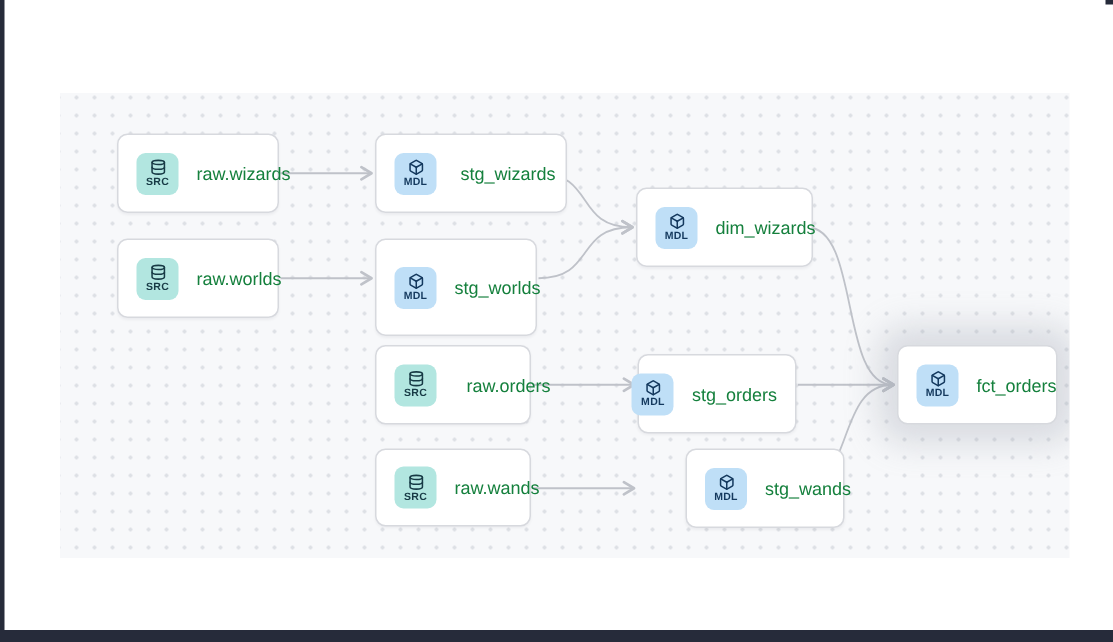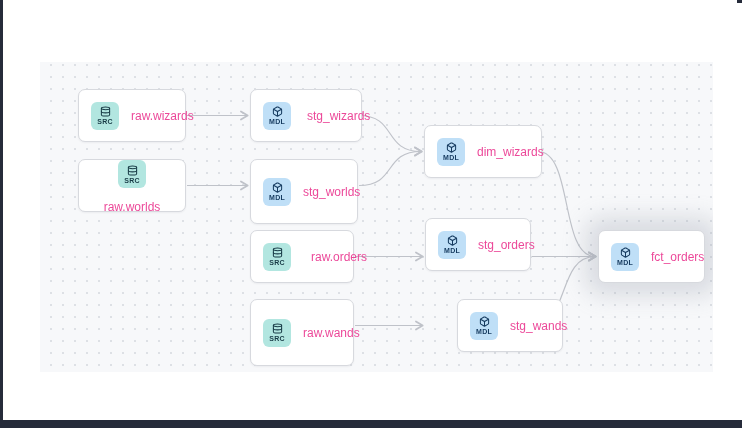--- a/index.html
+++ b/index.html
@@ -61,21 +61,21 @@
   .badge-label {
     font-size: 7px;
     font-weight: bold;
     line-height: 1;
     margin-top: 1px;
     letter-spacing: 0.2px;
   }
 
   .node-label {
     font-size: 12px;
-    color: #ec4899;
+    color: #15803d;
     white-space: nowrap;
   }
 </style>
 </head>
 <body>
 
 <div class="screen">
   <div class="frame-left" style="background: rgb(38, 43, 58);"></div>
   <div class="frame-bottom" style="background: rgb(38, 43, 58);"></div>
   <div class="frame-corner-tr" style="background: rgb(38, 43, 58);"></div>
@@ -106,34 +106,34 @@
               <svg viewBox="0 0 24 24" fill="none" stroke="currentColor" stroke-width="2.2" stroke-linecap="round" stroke-linejoin="round">
                 <ellipse cx="12" cy="5" rx="9" ry="3"></ellipse>
                 <path d="M3 5v14a9 3 0 0 0 18 0V5"></path>
                 <path d="M3 12a9 3 0 0 0 18 0"></path>
               </svg>
             </span>
             <span class="badge-label">SRC</span>
           </span>
           <span class="node-label">raw.wizards</span>
         </div>
-        <div class="node" style="left: 210px; top: 27px; width: 112px; height: 53px; gap: 16px;">
+        <div class="node" style="left: 210px; top: 27px; width: 128px; height: 53px; gap: 16px;">
           <span class="badge" style="background:#bfdff7;color:#14395e">
             <span class="badge-icon">
               <svg viewBox="0 0 24 24" fill="none" stroke="currentColor" stroke-width="2.2" stroke-linecap="round" stroke-linejoin="round">
                 <path d="M21 8a2 2 0 0 0-1-1.73l-7-4a2 2 0 0 0-2 0l-7 4A2 2 0 0 0 3 8v8a2 2 0 0 0 1 1.73l7 4a2 2 0 0 0 2 0l7-4A2 2 0 0 0 21 16Z"></path>
                 <path d="m3.3 7 8.7 5 8.7-5"></path>
                 <path d="M12 22V12"></path>
               </svg>
             </span>
             <span class="badge-label">MDL</span>
           </span>
           <span class="node-label">stg_wizards</span>
         </div>
-        <div class="node" style="left: 38px; top: 97px; width: 108px; height: 53px; flex-direction: column;">
+        <div class="node" style="left: 38px; top: 97px; width: 108px; height: 53px;">
           <span class="badge" style="background:#b2e6e0;color:#173a45">
             <span class="badge-icon">
               <svg viewBox="0 0 24 24" fill="none" stroke="currentColor" stroke-width="2.2" stroke-linecap="round" stroke-linejoin="round">
                 <ellipse cx="12" cy="5" rx="9" ry="3"></ellipse>
                 <path d="M3 5v14a9 3 0 0 0 18 0V5"></path>
                 <path d="M3 12a9 3 0 0 0 18 0"></path>
               </svg>
             </span>
             <span class="badge-label">SRC</span>
           </span>
@@ -171,21 +171,21 @@
               <svg viewBox="0 0 24 24" fill="none" stroke="currentColor" stroke-width="2.2" stroke-linecap="round" stroke-linejoin="round">
                 <ellipse cx="12" cy="5" rx="9" ry="3"></ellipse>
                 <path d="M3 5v14a9 3 0 0 0 18 0V5"></path>
                 <path d="M3 12a9 3 0 0 0 18 0"></path>
               </svg>
             </span>
             <span class="badge-label">SRC</span>
           </span>
           <span class="node-label">raw.orders</span>
         </div>
-        <div class="node" style="left: 385px; top: 156px; width: 106px; height: 53px;">
+        <div class="node" style="left: 385px; top: 174px; width: 106px; height: 53px; justify-content: flex-end;">
           <span class="badge" style="background:#bfdff7;color:#14395e">
             <span class="badge-icon">
               <svg viewBox="0 0 24 24" fill="none" stroke="currentColor" stroke-width="2.2" stroke-linecap="round" stroke-linejoin="round">
                 <path d="M21 8a2 2 0 0 0-1-1.73l-7-4a2 2 0 0 0-2 0l-7 4A2 2 0 0 0 3 8v8a2 2 0 0 0 1 1.73l7 4a2 2 0 0 0 2 0l7-4A2 2 0 0 0 21 16Z"></path>
                 <path d="m3.3 7 8.7 5 8.7-5"></path>
                 <path d="M12 22V12"></path>
               </svg>
             </span>
             <span class="badge-label">MDL</span>
           </span>
@@ -197,21 +197,21 @@
               <svg viewBox="0 0 24 24" fill="none" stroke="currentColor" stroke-width="2.2" stroke-linecap="round" stroke-linejoin="round">
                 <path d="M21 8a2 2 0 0 0-1-1.73l-7-4a2 2 0 0 0-2 0l-7 4A2 2 0 0 0 3 8v8a2 2 0 0 0 1 1.73l7 4a2 2 0 0 0 2 0l7-4A2 2 0 0 0 21 16Z"></path>
                 <path d="m3.3 7 8.7 5 8.7-5"></path>
                 <path d="M12 22V12"></path>
               </svg>
             </span>
             <span class="badge-label">MDL</span>
           </span>
           <span class="node-label">fct_orders</span>
         </div>
-        <div class="node" style="left: 210px; top: 237px; width: 104px; height: 67px; text-align: center;">
+        <div class="node" style="left: 210px; top: 237px; width: 104px; height: 52px; text-align: center;">
           <span class="badge" style="background:#b2e6e0;color:#173a45">
             <span class="badge-icon">
               <svg viewBox="0 0 24 24" fill="none" stroke="currentColor" stroke-width="2.2" stroke-linecap="round" stroke-linejoin="round">
                 <ellipse cx="12" cy="5" rx="9" ry="3"></ellipse>
                 <path d="M3 5v14a9 3 0 0 0 18 0V5"></path>
                 <path d="M3 12a9 3 0 0 0 18 0"></path>
               </svg>
             </span>
             <span class="badge-label">SRC</span>
           </span>

